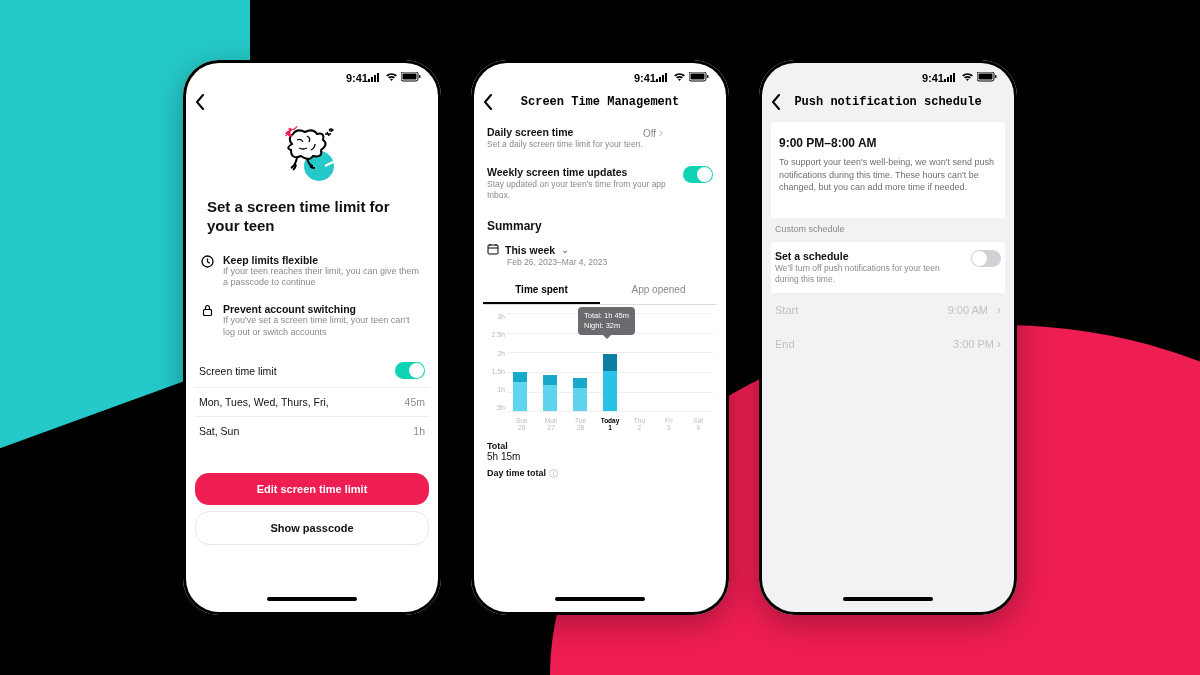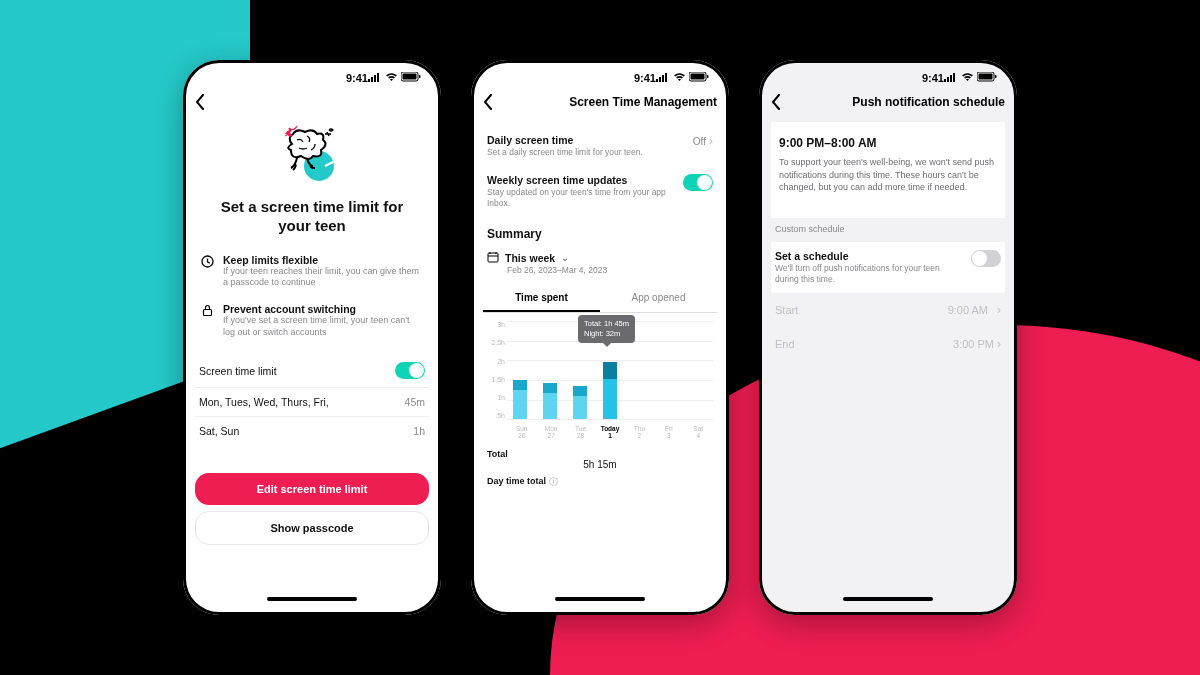--- a/index.html
+++ b/index.html
@@ -35,26 +35,26 @@
   display: flex; justify-content: flex-end; align-items: center;
   font-size: 11px; font-weight: 600; padding: 2px 8px 6px;
 }
 .sb-icons { display: flex; align-items: center; gap: 3px; }
 .navrow {
   display: flex; align-items: center; padding: 4px 0 8px;
   position: relative;
 }
 .back { width: 16px; height: 16px; }
 .navtitle {
-  position: absolute; left: 0; right: 0; text-align: right;
-  font-size: 12px; font-weight: 600;
+  position: absolute; left: 0; right: 0; text-align: center;
+  font-size: 12px; font-weight: 600; font-family: Liberation Mono, monospace;
 }
 .content { flex: 1; overflow: hidden; font-size: 10px; color: #111; }
 .illus { display:flex; justify-content:center; padding: 8px 0 10px; }
-.h1 { font-size: 15px; font-weight: 700; text-align: center; padding: 0 12px 14px; line-height: 1.25; }
+.h1 { font-size: 15px; font-weight: 700; padding: 0 12px 14px; line-height: 1.25; }
 .feat { display:flex; gap: 8px; padding: 4px 6px 10px; }
 .feat .ic { width: 14px; flex: none; padding-top: 1px;}
 .feat .ftitle { font-weight: 600; font-size: 10.5px; }
 .feat .fdesc { color: #8a8a8e; font-size: 9px; line-height: 1.3; }
 .row {
   display: flex; justify-content: space-between; align-items: center;
   padding: 8px 4px; font-size: 10.5px;
 }
 .row.bordered { border-top: 1px solid #eee; }
 .muted { color: #8a8a8e; }
@@ -97,21 +97,21 @@
   position:absolute; top: 2px; left: 95px;
   background:#6a6a6f; color:#fff; font-size:7.5px;
   padding: 4px 6px; border-radius:4px; line-height:1.3;
 }
 .tooltip::after {
   content:''; position:absolute; bottom:-4px; left:50%;
   margin-left:-4px; border:4px solid transparent; border-top-color:#6a6a6f; border-bottom:none;
 }
 .totals { padding: 6px 4px; font-size: 9px; }
 .totals .tl { font-weight:600; }
-.totals .tv { font-size: 10px; padding-bottom:6px;text-align:center;}
+.totals .tv { font-size: 10px; padding-bottom:6px;}
 .homebar { width: 90px; height: 4px; background:#000; border-radius:3px; margin: 4px auto 0; }
 .schedule-h { font-weight:700; font-size:12px; padding: 10px 4px 6px; }
 .schedule-p { font-size: 9px; color:#6e6e73; padding: 0 4px 14px; line-height:1.4; }
 .subhead { font-size:9px; color:#8a8a8e; padding: 6px 4px 8px; }
 .kvrow {
   display:flex; justify-content:space-between; align-items:center;
   padding: 10px 4px; font-size:11px; color:#c0c0c4;
 }
 .kvrow .k { color:#c0c0c4; }
 </style>
@@ -225,21 +225,21 @@
             </svg></span>
     </span>
   </div>
   <div class="navrow">
     <span class="back"><svg width="10" height="16">
             <path d="M8 1 L2 8 L8 15" stroke="#000" stroke-width="2" fill="none" stroke-linecap="round"></path>
           </svg></span>
     <span class="navtitle">Screen Time Management</span>
   </div>
   <div class="content">
-    <div class="section" style="display:flex;justify-content:space-between;align-items:flex-start;margin-top:8px;">
+    <div class="section" style="display:flex;align-items:flex-start;">
       <div>
         <div class="seclabel">Daily screen time</div>
         <div class="secdesc">Set a daily screen time limit for your teen.</div>
       </div>
       <div style="display:flex;align-items:center;gap:3px;color:#8a8a8e;font-size:10px;">
         <span>Off</span>
         <span class="chev">›</span>
       </div>
     </div>
     <div class="section" style="display:flex;justify-content:space-between;align-items:flex-start;">

